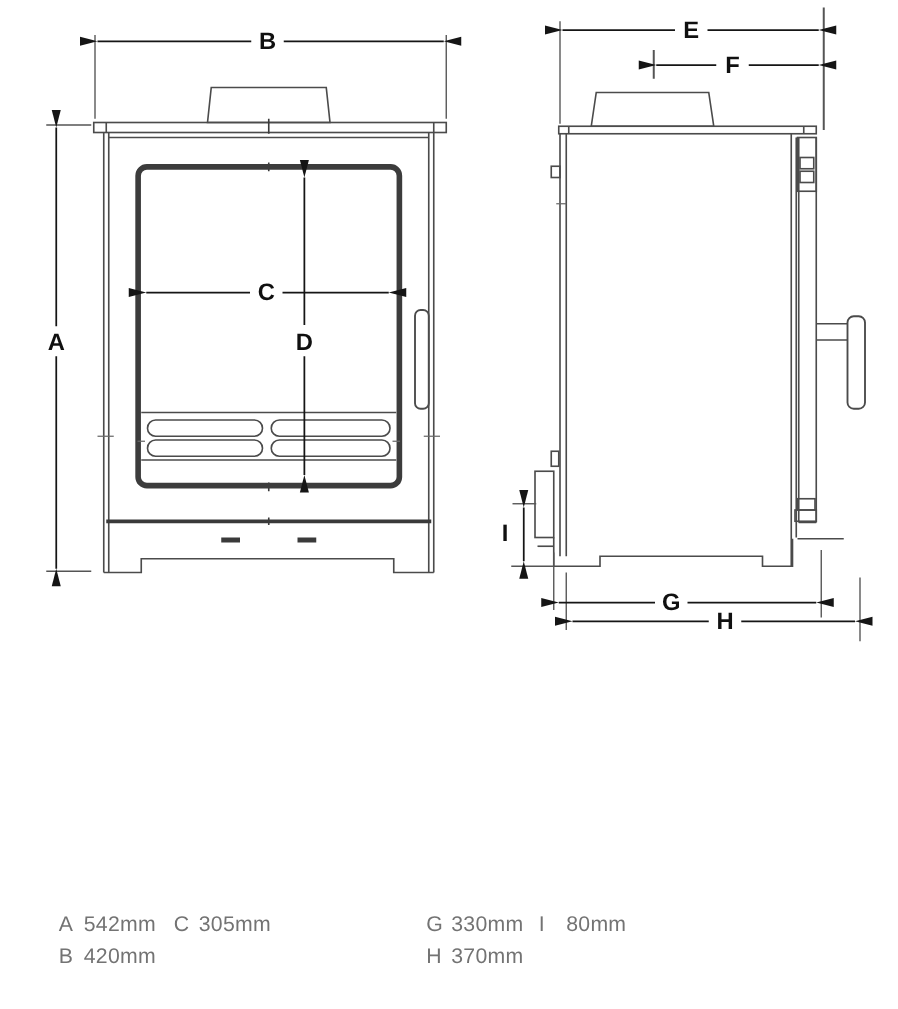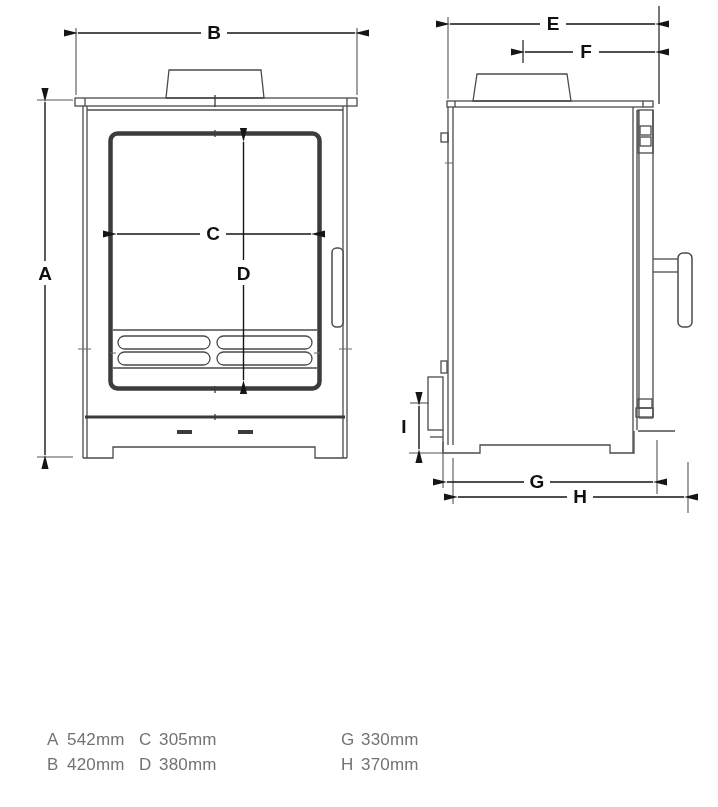--- a/index.html
+++ b/index.html
@@ -179,22 +179,24 @@
   </g>
 </svg>
 
   <div class="legend">
     <div class="col c1">
       <div><span class="lt">A</span><span>542mm</span></div>
       <div><span class="lt">B</span><span>420mm</span></div>
     </div>
     <div class="col c2">
       <div><span class="lt">C</span><span>305mm</span></div>
-      <div><span class="lt">D</span><span>380mm</span></div>
     </div>
     <div class="col c3">
     </div>
     <div class="col c4">
       <div><span class="lt">G</span><span>330mm</span></div>
       <div><span class="lt">H</span><span>370mm</span></div>
     </div>
+    <div class="col c5">
+      <div><span class="lt" style="min-width:22px">I</span><span>80mm</span></div>
+    </div>
   </div>
 </div>
 
 </body></html>

